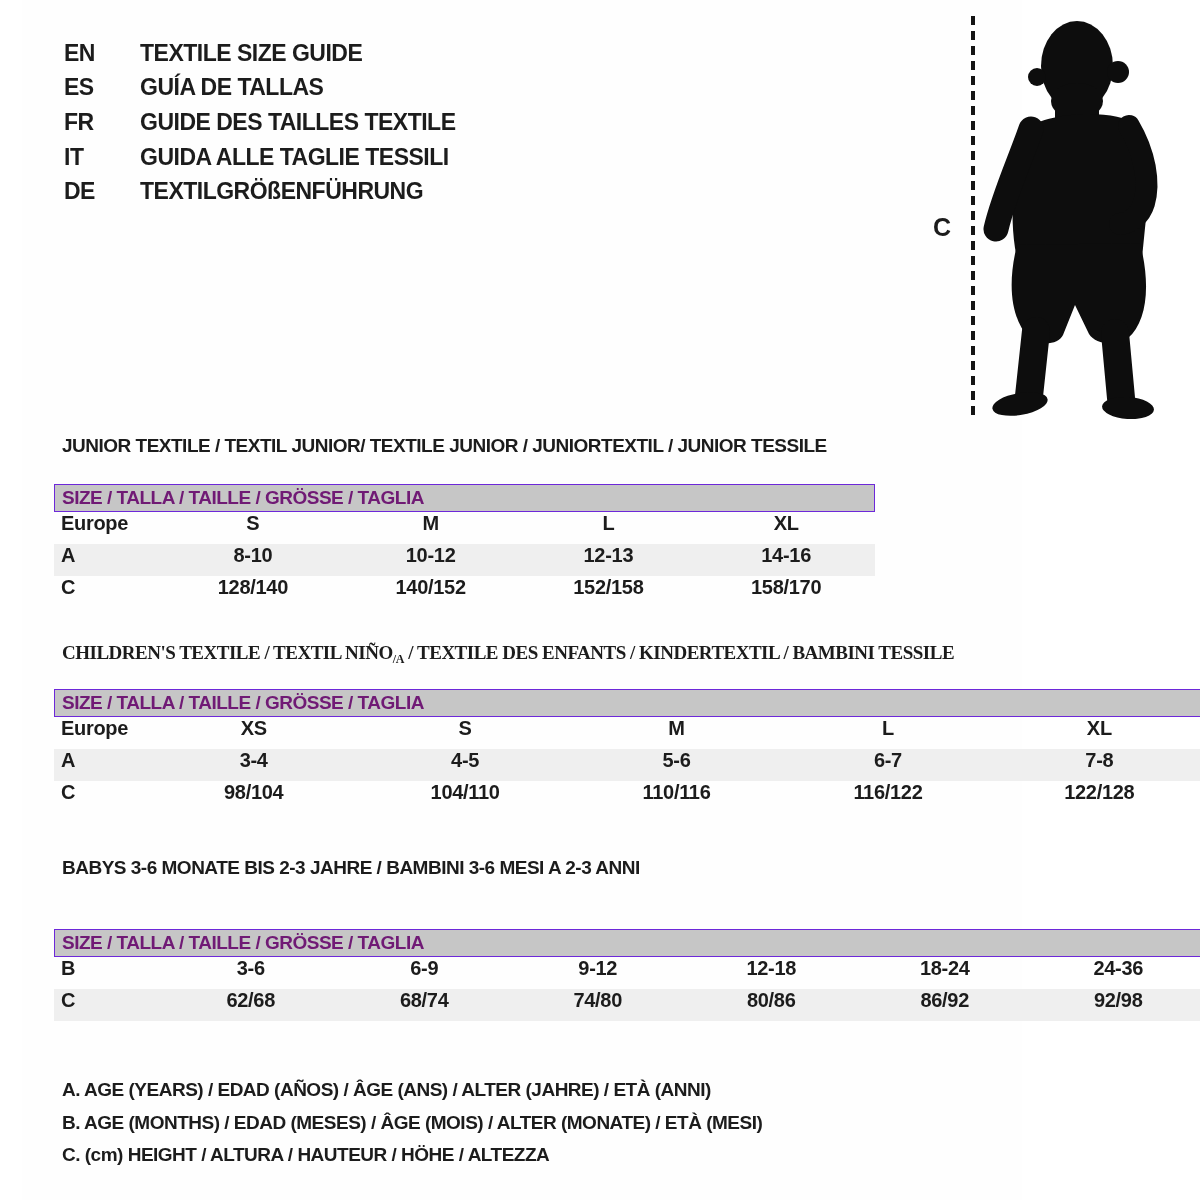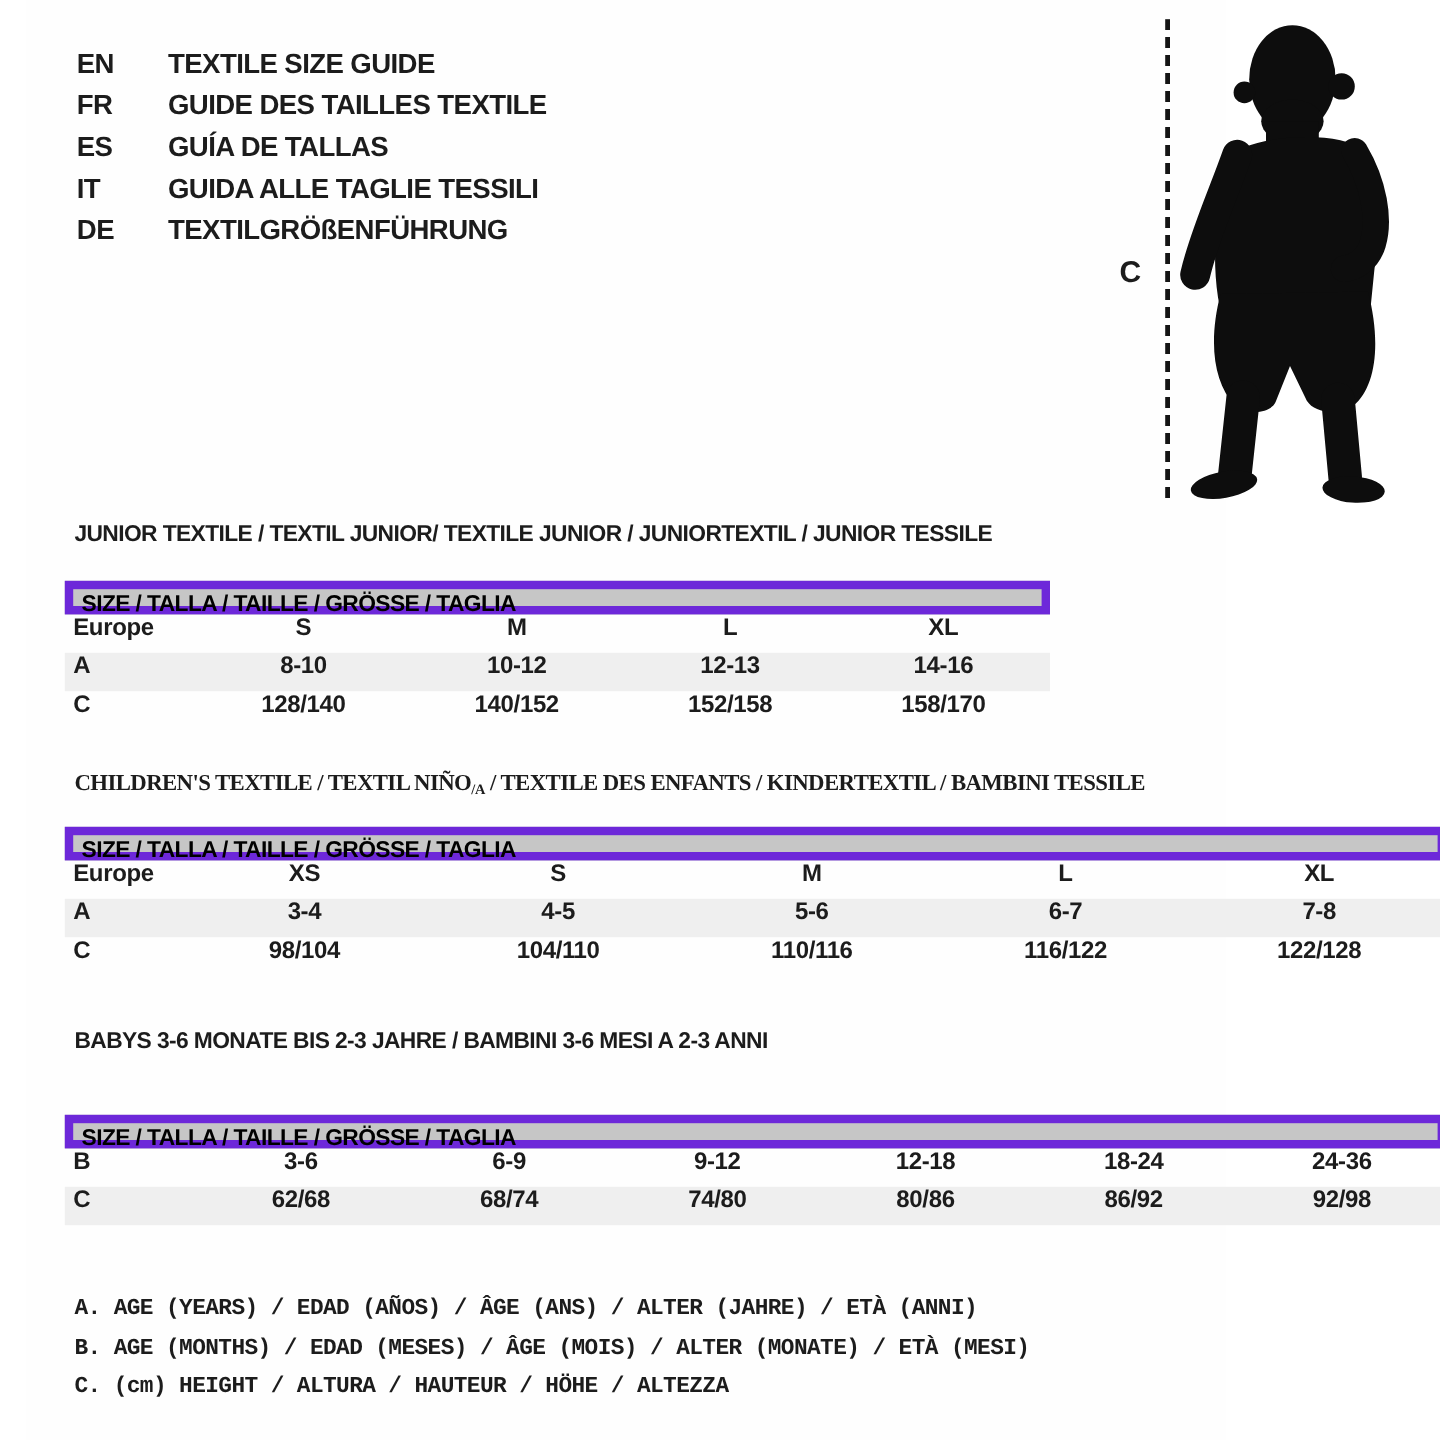--- a/index.html
+++ b/index.html
@@ -33,53 +33,53 @@
   #t-children { top:642px;font-family:Liberation Serif, serif; }
   #t-babies { top:852px; line-height:32px; }
   .sub { font-size:12px; vertical-align:-4px; letter-spacing:-0.3px; }
 
   
   .tbl { position:absolute; left:32px; }
   #tbl-junior { top:484px; width:821px; }
   #tbl-children { top:689px; width:1151px; }
   #tbl-babies { top:929px; width:1151px; }
   .tbl-head {
-    height:28px; background:#c6c6c6; border:7px solid #6d28d9;
-    color:#000000; font-size:19px; letter-spacing:-0.5px;
+    height:28px; background:#c6c6c6; border:1px solid #6d28d9;
+    color:#701a75; font-size:19px; letter-spacing:-0.5px;
     line-height:26px; padding-left:7px; white-space:nowrap;
   }
   .tr { display:flex; height:32px; align-items:flex-start; font-size:20px; letter-spacing:-0.3px; }
   .tr.shaded { background:#efefef; }
   .tl { padding-left:7px; }
   #tbl-junior .tl { width:110px; }
   #tbl-children .tl { width:94px; }
   #tbl-babies .tl { width:110px; }
   .td { flex:1 1 0; text-align:center; }
 
   
-  .legend { position:absolute; left:40px; top:1074px; display:flex; flex-direction:column;font-family:Liberation Mono, monospace; }
+  .legend { position:absolute; left:40px; top:1074px; display:flex; flex-direction:column; }
   .legend-line { height:32.5px; display:flex; align-items:center; font-size:19px; letter-spacing:-0.5px; white-space:nowrap; }
 </style>
 </head>
 <body>
 
 <div class="canvas">
 
   <div class="lang-list">
     <div class="lang-row">
       <span class="lang-code">EN</span>
       <span class="lang-label">TEXTILE SIZE GUIDE</span>
     </div>
     <div class="lang-row">
+      <span class="lang-code">ES</span>
+      <span class="lang-label">GUÍA DE TALLAS</span>
+    </div>
+    <div class="lang-row">
       <span class="lang-code">FR</span>
       <span class="lang-label">GUIDE DES TAILLES TEXTILE</span>
-    </div>
-    <div class="lang-row">
-      <span class="lang-code">ES</span>
-      <span class="lang-label">GUÍA DE TALLAS</span>
     </div>
     <div class="lang-row">
       <span class="lang-code">IT</span>
       <span class="lang-label">GUIDA ALLE TAGLIE TESSILI</span>
     </div>
     <div class="lang-row">
       <span class="lang-code">DE</span>
       <span class="lang-label">TEXTILGRÖßENFÜHRUNG</span>
     </div>
   </div>

